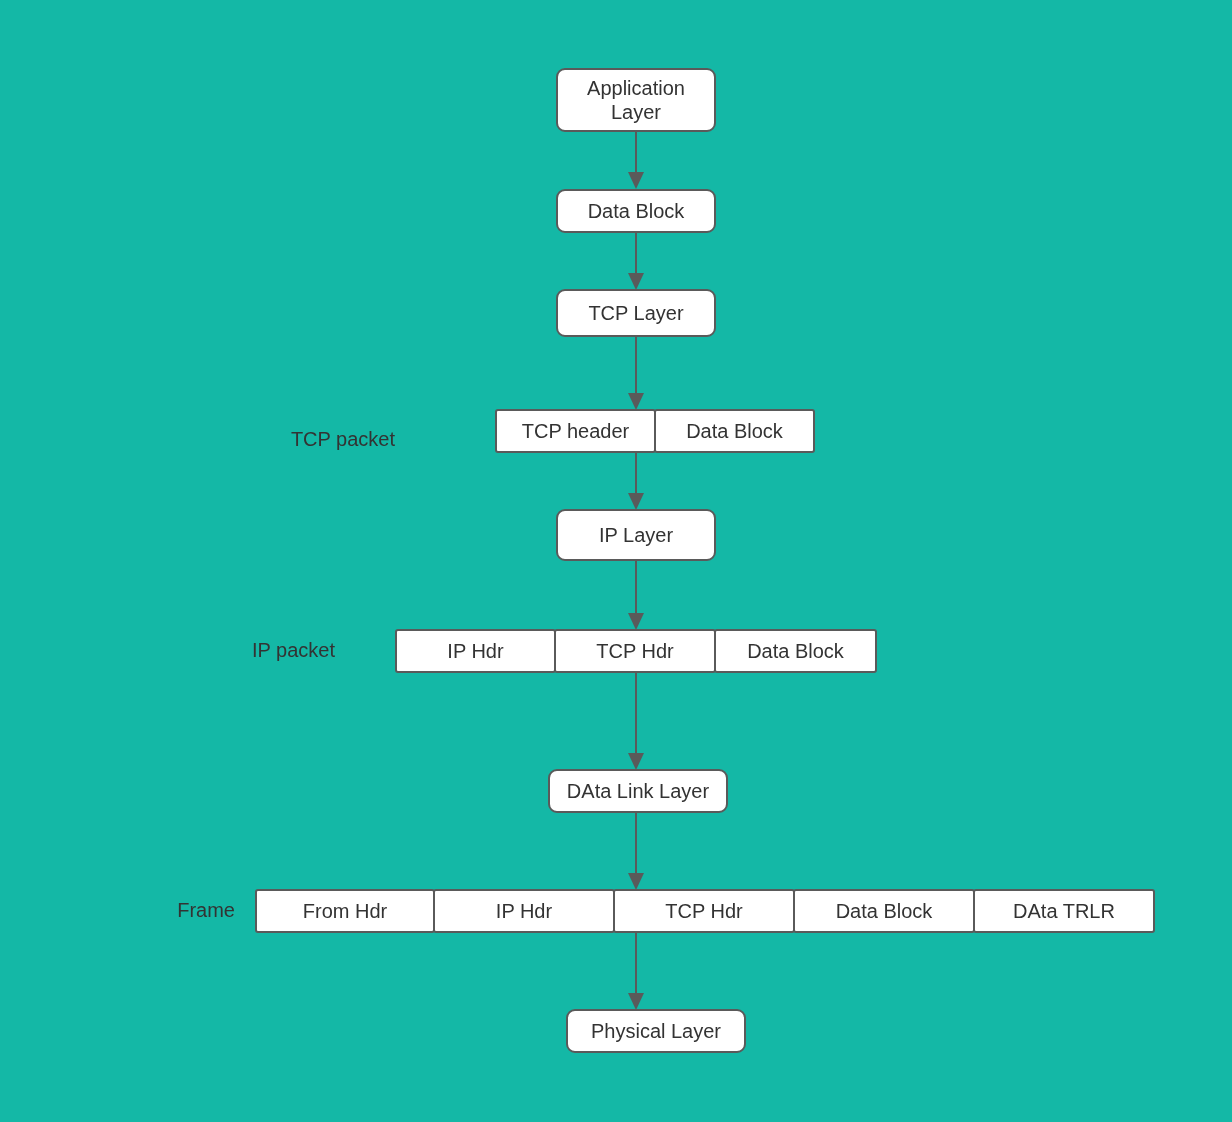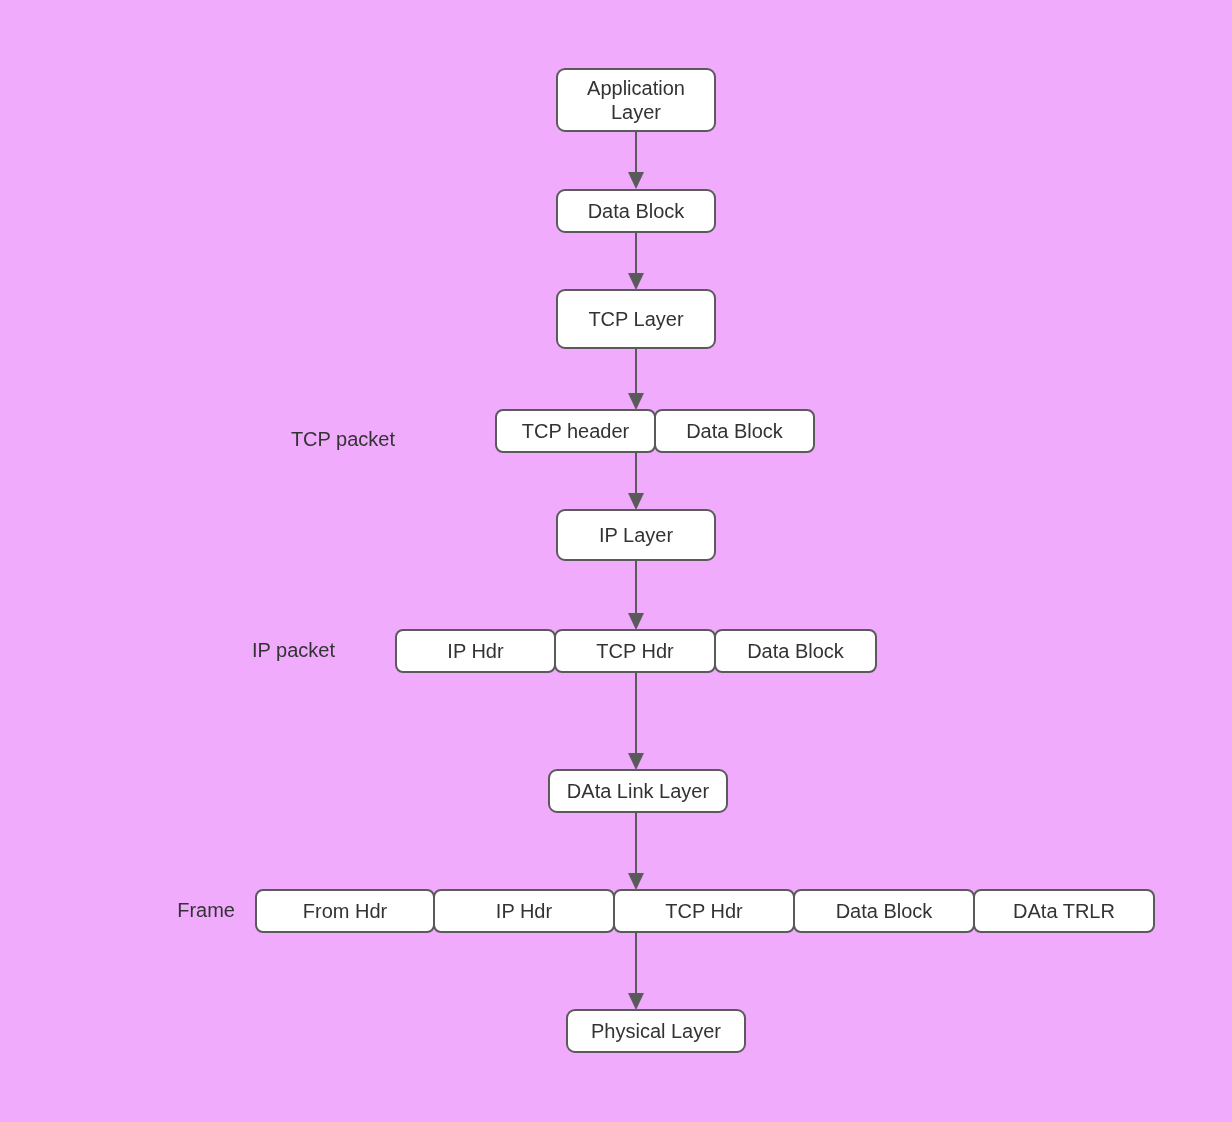--- a/index.html
+++ b/index.html
@@ -8,21 +8,21 @@
     background: #ffffff;
   }
   body {
     font-family: "Liberation Sans", sans-serif;
     color: #333333;
   }
   #canvas {
     position: relative;
     width: 1232px;
     height: 1122px;
-    background: #f0abfc;
+    background: #14b8a6;
     overflow: hidden;
   }
 
   
   .box {
     position: absolute;
     box-sizing: border-box;
     border: 2px solid #5a5a5a;
     border-radius: 9px;
     background: #ffffff;
@@ -40,21 +40,21 @@
   
   .strip {
     position: absolute;
     display: flex;
     z-index: 3;
     height: 44px;
   }
   .strip .seg {
     box-sizing: border-box;
     border: 2px solid #5a5a5a;
-    border-radius: 8px;
+    border-radius: 3px;
     background: #ffffff;
     color: #333333;
     display: flex;
     align-items: center;
     justify-content: center;
     text-align: center;
     font-size: 20px;
     white-space: nowrap;
   }
 
@@ -135,21 +135,21 @@
   <div class="arrow" style="left:628px; top:932px; width:16px; height:78px;">
     <div class="shaft" style="height:61px;"></div>
     <div class="head" style="top:61px;"></div>
   </div>
 
   <div class="box" style="left:556px; top:68px; width:160px; height:64px;">Application
 Layer</div>
 
   <div class="box" style="left:556px; top:189px; width:160px; height:44px;">Data Block</div>
 
-  <div class="box" style="left:556px; top:289px; width:160px; height:60px;">TCP Layer</div>
+  <div class="box" style="left:556px; top:289px; width:160px; height:48px;">TCP Layer</div>
 
   <div class="box" style="left:556px; top:509px; width:160px; height:52px;">IP Layer</div>
 
   <div class="box" style="left:536px; top:769px; width:180px; height:44px;margin-left:12px;">DAta Link Layer</div>
 
   <div class="box" style="left:566px; top:1009px; width:180px; height:44px;">Physical Layer</div>
 
   <div class="row-label" style="left:195px; top:428px; width:200px;">TCP packet</div>
 
   <div class="strip" style="left:495px; top:409px;">

